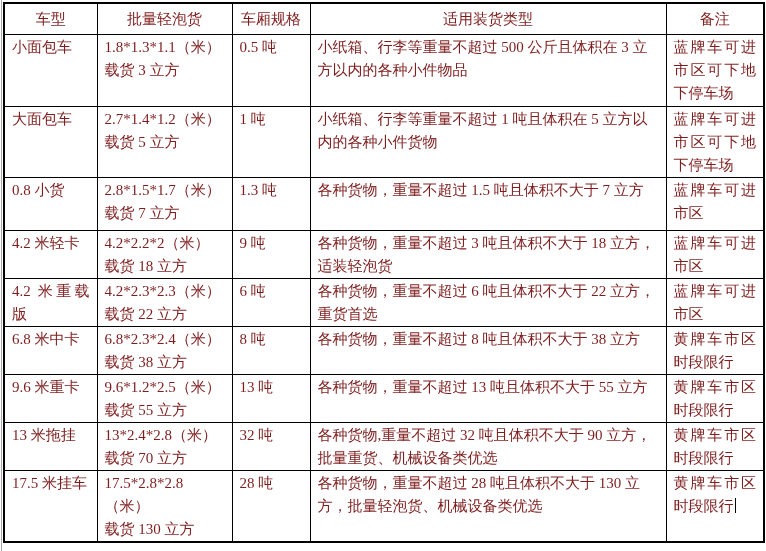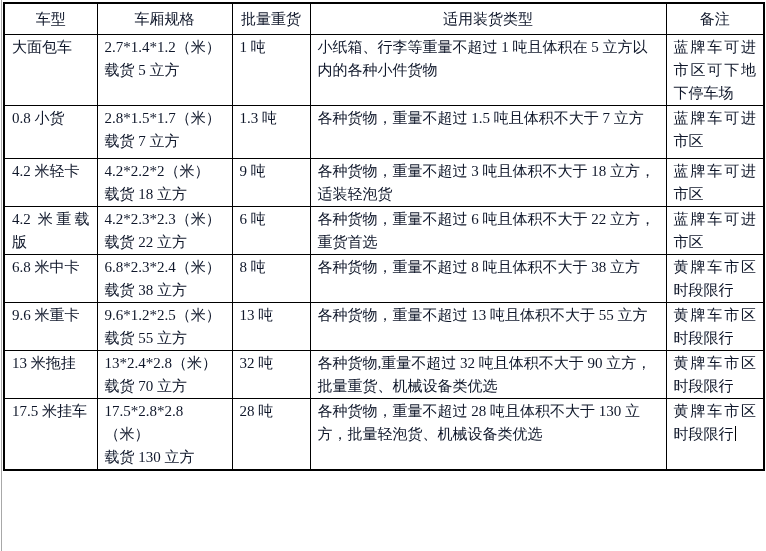--- a/index.html
+++ b/index.html
@@ -5,21 +5,21 @@
   html, body {
     margin: 0;
     padding: 0;
     background: #ffffff;
   }
   .page {
     position: relative;
     width: 766px;
     height: 551px;
     background: #ffffff;
-    color: #0f172a;
+    color: #7f1d1d;
     font-family: "Liberation Serif", "DejaVu Serif", serif;
     overflow: hidden;
   }
   .edge-line {
     position: absolute;
     left: 1px;
     top: 0;
     width: 1px;
     height: 551px;
     background: #a8a8a8;
@@ -85,27 +85,36 @@
     <colgroup>
       <col style="width:93px">
       <col style="width:135px">
       <col style="width:78px">
       <col style="width:356px">
       <col style="width:98px">
     </colgroup>
     <thead>
       <tr class="hr">
         <th>车型</th>
+        <th>批量轻泡货</th>
         <th>车厢规格</th>
-        <th>批量重货</th>
         <th>适用装货类型</th>
         <th>备注</th>
       </tr>
     </thead>
     <tbody>
+      <tr class="r0">
+        <td class="just">小面包车</td>
+        <td class="pre">1.8*1.3*1.1（米）
+载货 3 立方</td>
+        <td>0.5 吨</td>
+        <td class="pre just">小纸箱、行李等重量不超过 500 公斤且体积在 3 立
+方以内的各种小件物品</td>
+        <td class="just">蓝牌车可进市区可下地下停车场</td>
+      </tr>
       <tr class="r1">
         <td class="just">大面包车</td>
         <td class="pre">2.7*1.4*1.2（米）
 载货 5 立方</td>
         <td>1 吨</td>
         <td class="pre just">小纸箱、行李等重量不超过 1 吨且体积在 5 立方以
 内的各种小件货物</td>
         <td class="just">蓝牌车可进市区可下地下停车场</td>
       </tr>
       <tr class="r2">

